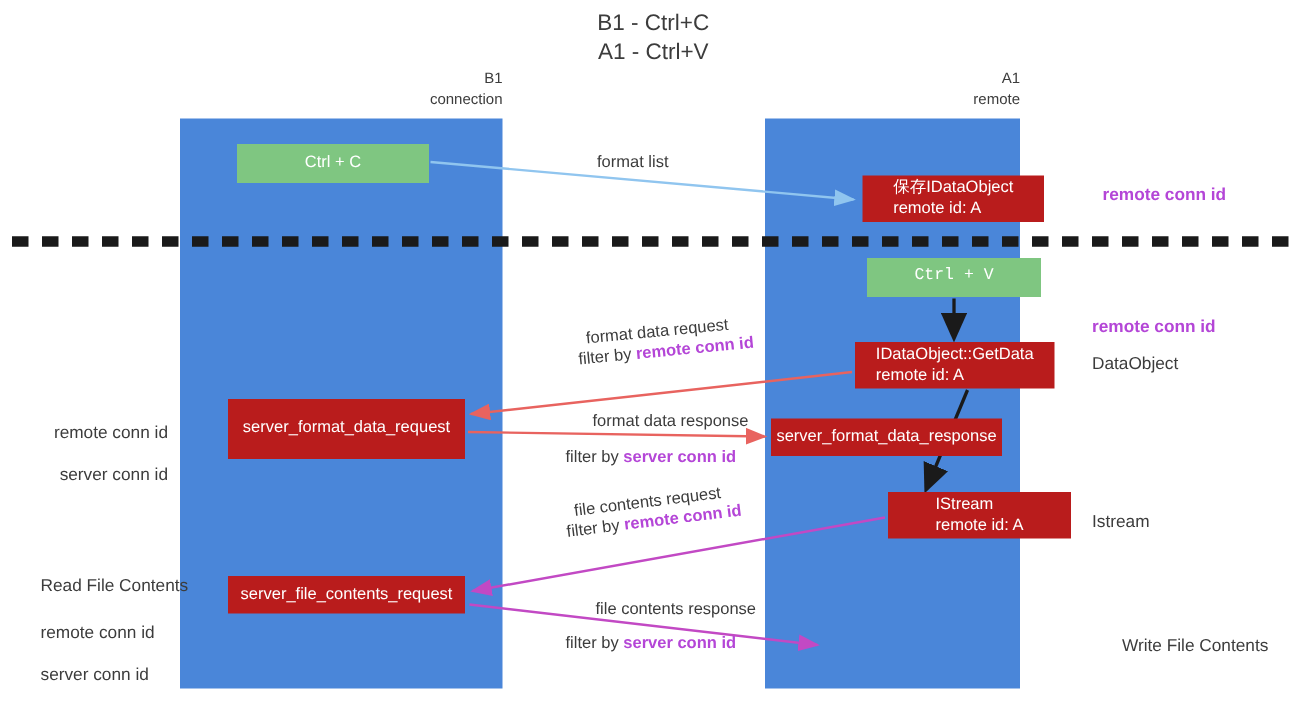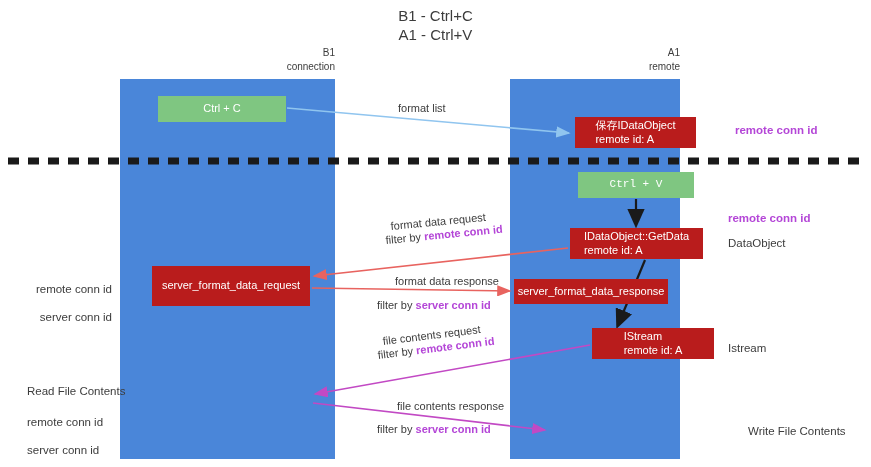--- a/index.html
+++ b/index.html
@@ -175,20 +175,21 @@
   <div class="node green" id="node-ctrl-c">Ctrl + C</div>
   <div class="node orange" id="node-save-idataobject">保存IDataObject
 remote id: A</div>
   <div class="node green" id="node-ctrl-v">Ctrl + V</div>
   <div class="node orange" id="node-getdata">IDataObject::GetData
 remote id: A</div>
   <div class="node orange" id="node-fmt-req">server_format_data_request</div>
   <div class="node orange" id="node-fmt-resp">server_format_data_response</div>
   <div class="node orange" id="node-istream">IStream
 remote id: A</div>
+  <div class="node orange" id="node-file-req">server_file_contents_request</div>
 
   <div class="edge-label" id="edge-format-list">format list</div>
 
   <div class="edge-label" id="edge-fmt-req-1">format data request</div>
   <div class="edge-label" id="edge-fmt-req-2"><span>filter by </span><span class="hl-purple">remote conn id</span></div>
 
   <div class="edge-label" id="edge-fmt-resp-1">format data response</div>
   <div class="edge-label" id="edge-fmt-resp-2"><span>filter by </span><span class="hl-purple">server conn id</span></div>
 
   <div class="edge-label" id="edge-file-req-1">file contents request</div>

